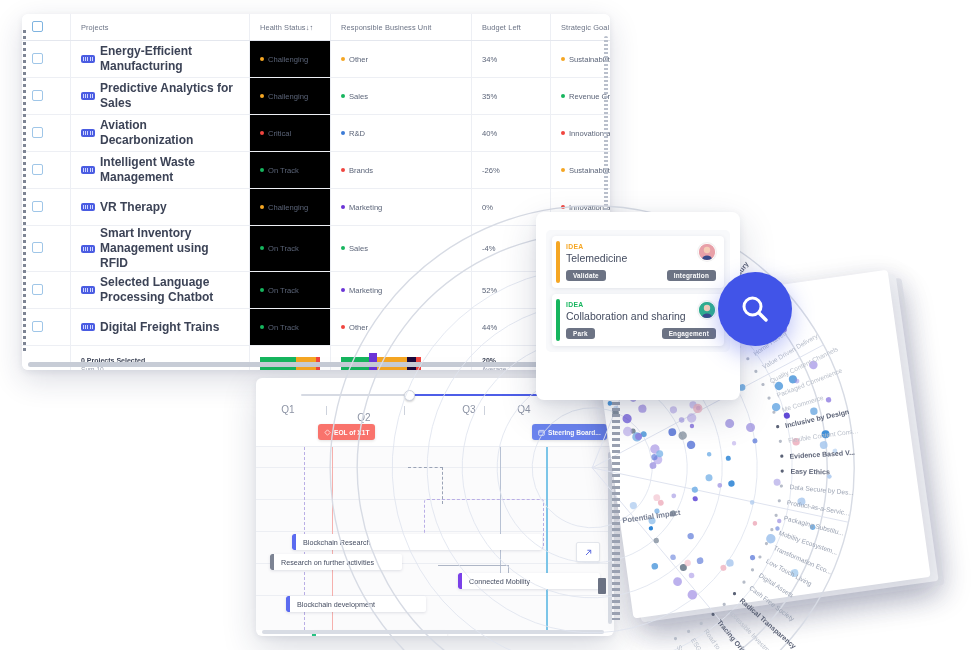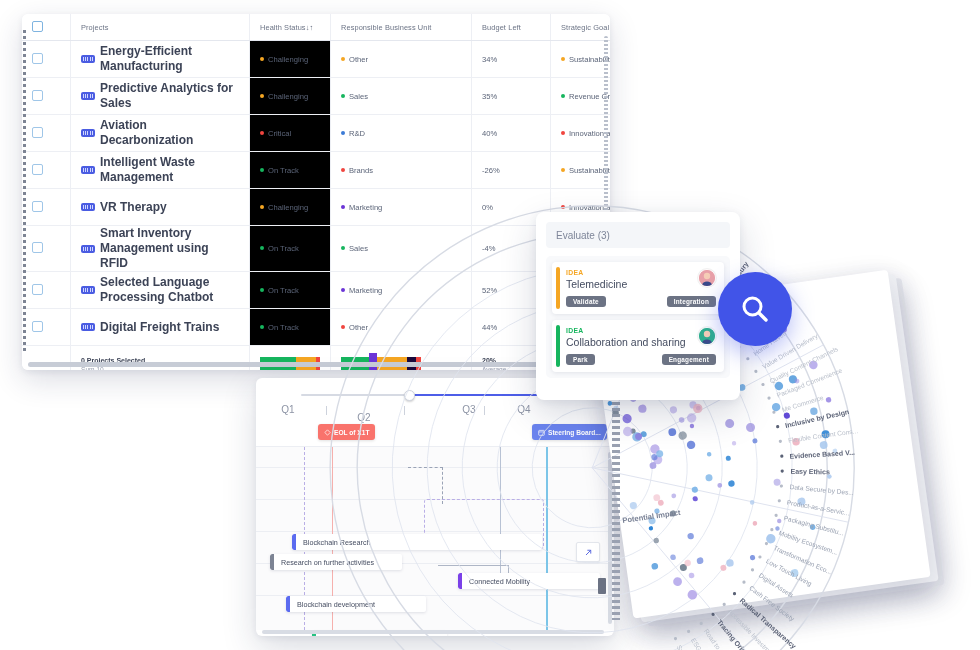--- a/index.html
+++ b/index.html
@@ -615,23 +615,20 @@
           <div class="spoke" style="left: 69.9px; top: 331.4px; transform: translateY(-50%) rotate(63deg);">Road to Autono...</div>
           <div class="spoke" style="left: 55.8px; top: 337.9px; transform: translateY(-50%) rotate(67.5deg);">ESG Investment</div>
           <div class="spoke" style="left: 41.2px; top: 343.3px; transform: translateY(-50%) rotate(72deg);">Space Investment</div>
         </div>
     </div>
   </div>
   <div class="radar-left-strip"></div>
   <div class="lbl-pot">Potential Impact</div>
 
   <div class="panel" id="evaluate-panel">
-    <div class="ev-head">
-      <span>Evaluate (3)</span>
-    </div>
     <div class="ev-list" id="ev-list">
         <div class="ev-card">
           <div class="ev-bar" style="background:#f5a623"></div>
           <div class="ev-kind" style="color:#f5a623">IDEA</div>
           <div class="ev-title">Telemedicine</div>
           <div class="ev-tags">
             <span class="tag">Validate</span>
             <span class="tag">Integration</span>
           </div>
           <div class="avatar" style="background:#e8a0a8">

